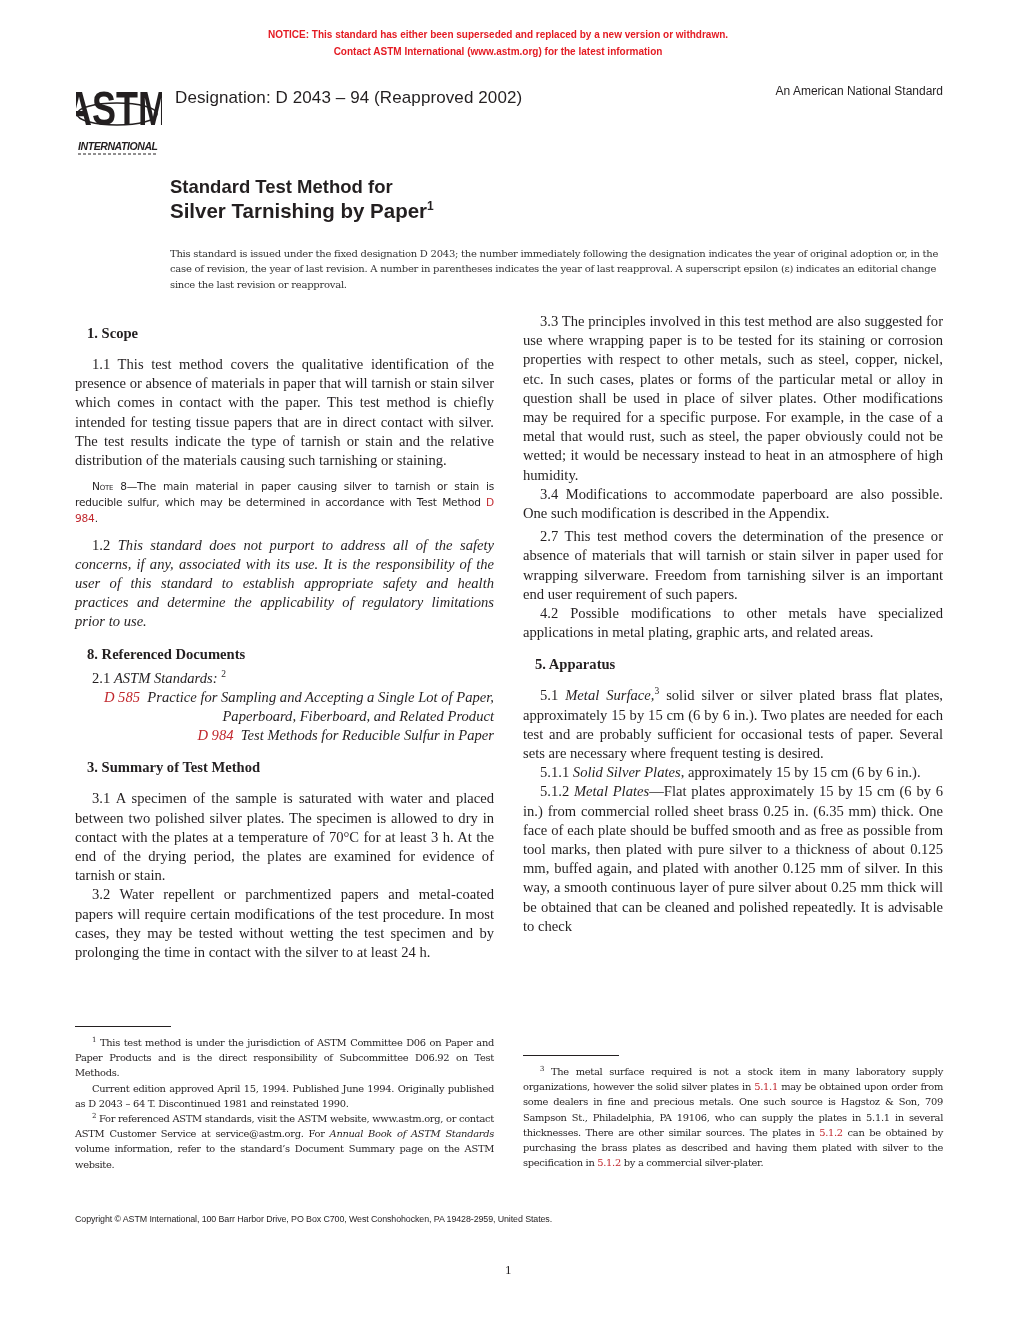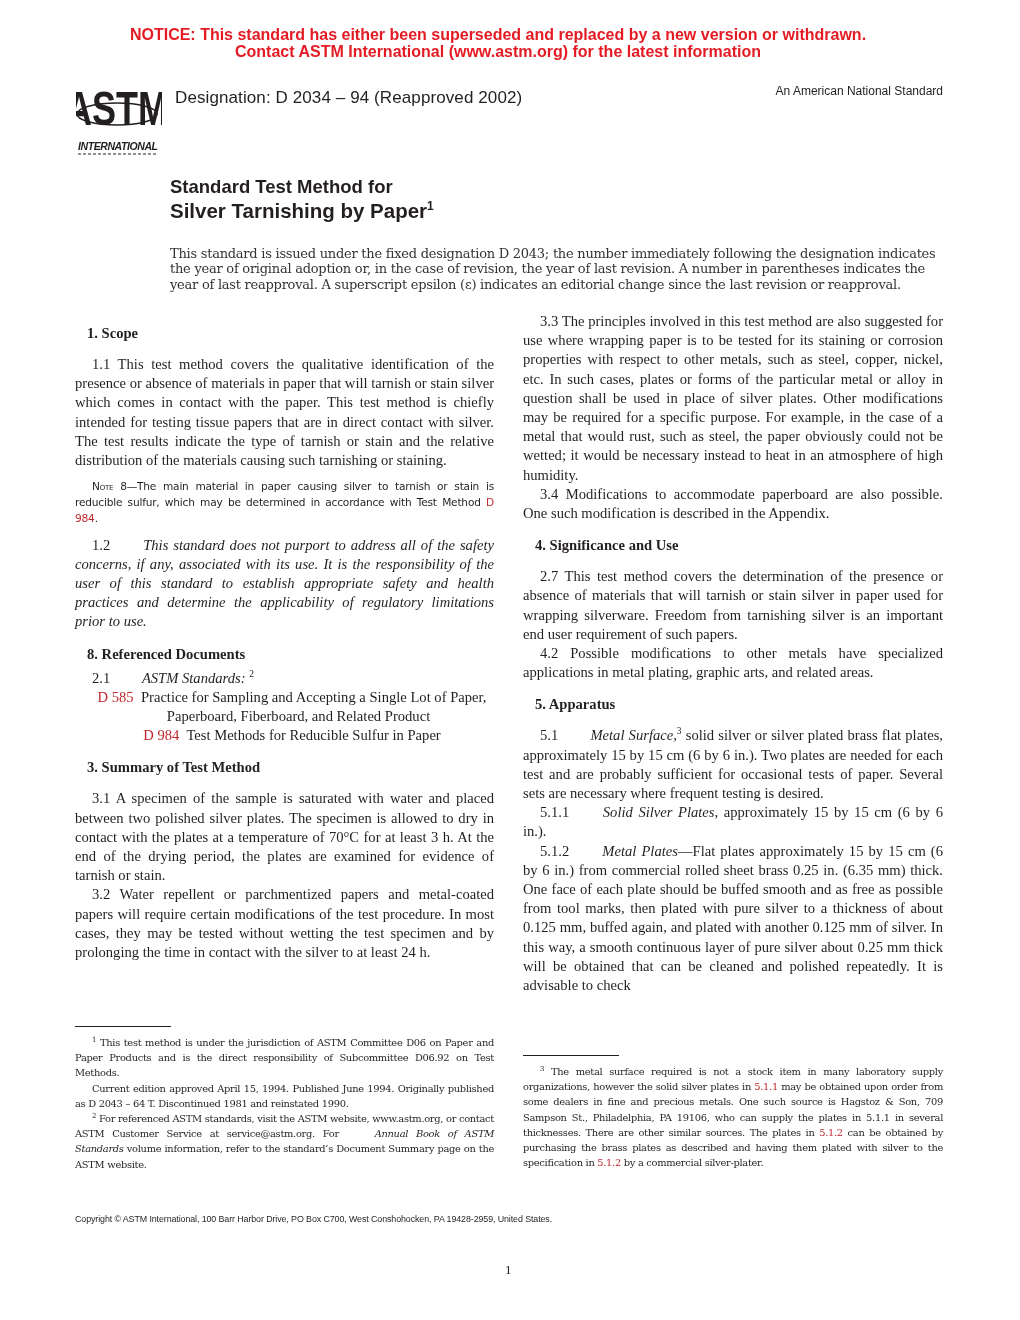--- a/index.html
+++ b/index.html
@@ -1,66 +1,66 @@
 <!DOCTYPE html>
 <html><head>
 <meta charset="utf-8">
 <style>
   html, body { margin: 0; padding: 0; background: #ffffff; }
   body { width: 1020px; height: 1320px; position: relative; overflow: hidden; color: #231f20; }
   .notice { position: absolute; top: 26px; left: 0; width: 996px; text-align: center; color: #e41b23;
-    font-family: "Liberation Sans", sans-serif; font-weight: bold; font-size: 16px; line-height: 17px; }
+    font-family: "Liberation Sans", sans-serif; font-weight: bold; font-size: 10px; line-height: 17px; }
   .logo { position: absolute; left: 76px; top: 74px; width: 86px; height: 82px; }
   .designation { position: absolute; left: 175px; top: 88px; font-family: "Liberation Sans", sans-serif;
     font-size: 17px; font-weight: normal; letter-spacing: 0.1px; }
   .ans { position: absolute; right: 77px; top: 84px; font-family: "Liberation Sans", sans-serif; font-size: 12px; }
   .title { position: absolute; left: 170px; top: 176px; font-family: "Liberation Sans", sans-serif; font-weight: bold; }
   .title .l1 { font-size: 18.5px; line-height: 22px; }
   .title .l2 { font-size: 20.5px; line-height: 26px; }
   .title sup { font-size: 12px; vertical-align: 8px; line-height: 0; }
   .intro { position: absolute; left: 170px; top: 246px; width: 775px; font-family: "DejaVu Serif", serif;
-    font-size: 13px; line-height: 15.3px; letter-spacing: -0.25px; color: #333; }
+    font-size: 10px; line-height: 15.3px; letter-spacing: -0.25px; color: #333; }
   .col { position: absolute; font-family: "Liberation Serif", serif; font-size: 14.6px; line-height: 19.2px; text-align: justify; }
   .col.left { left: 75px; top: 312px; width: 419px; }
   .col.right { left: 523px; top: 312px; width: 420px; }
   .col p { margin: 0; text-indent: 17px; }
   h2 { font-family: "Liberation Serif", serif; font-size: 14.6px; font-weight: bold; margin: 12px; line-height: 19px; }
   .h-gap-top { margin-top: 13px !important; }
   .h-after { margin-bottom: 5px !important; }
   .note { font-family: "DejaVu Sans", sans-serif; font-size: 10.6px; line-height: 15.8px; text-indent: 17px; margin: 9px 0 9px 0 !important; letter-spacing: -0.2px; }
   .note .smallcaps { font-variant: small-caps; }
   .link { color: #c1272d; }
-  .ref { margin: 0; padding-left: 28px; text-indent: -13px !important; text-align: center; }
+  .ref { margin: 0; padding-left: 28px; text-indent: -13px !important; text-align: right; font-style: italic; }
   .fn-rule { position: absolute; height: 1px; background: #231f20; width: 96px; }
   .fn { position: absolute; font-family: "DejaVu Serif", serif; font-size: 9.9px; line-height: 15.2px; text-align: justify; letter-spacing: -0.3px; }
   .fn p { margin: 0; text-indent: 17px; }
   .fn sup { font-size: 7px; vertical-align: 4px; line-height: 0; }
   .col sup { font-size: 9.5px; vertical-align: 6px; line-height: 0; }
   .copyright { position: absolute; left: 75px; top: 1214px; font-family: "Liberation Sans", sans-serif; font-size: 8.9px; letter-spacing: -0.1px; }
   .pagenum { position: absolute; left: 505px; top: 1262px; font-family: "Liberation Serif", serif; font-size: 13px; }
-  i { font-style: italic; margin-left: 28px; }
+  i { font-style: italic; }
 </style>
 </head>
 <body>
 
 <div class="notice">
   <div>NOTICE: This standard has either been superseded and replaced by a new version or withdrawn.</div>
   <div>Contact ASTM International (www.astm.org) for the latest information</div>
 </div>
 
 <div class="logo">
   <svg width="86" height="82" viewBox="0 0 86 82">
     <ellipse cx="41" cy="40" rx="40" ry="11" fill="none" stroke="#231f20" stroke-width="1.6"></ellipse>
     <text x="41" y="52" text-anchor="middle" font-family="Liberation Sans, sans-serif" font-weight="bold" font-size="36" fill="#231f20" transform="scale(1,1.35) translate(0,-14)">ASTM</text>
     <text x="2" y="76" font-family="Liberation Sans, sans-serif" font-weight="bold" font-style="italic" font-size="10.5" fill="#231f20" textLength="80">INTERNATIONAL</text>
     <line x1="2" y1="80" x2="82" y2="80" stroke="#231f20" stroke-width="1" stroke-dasharray="3,2"></line>
   </svg>
 </div>
 
-<div class="designation">Designation: D 2034 – 94 (Reapproved 2002)</div>
+<div class="designation">Designation: D 2043 – 94 (Reapproved 2002)</div>
 <div class="ans">An American National Standard</div>
 
 <div class="title">
   <div class="l1">Standard Test Method for</div>
   <div class="l2"><span>Silver Tarnishing by Paper</span><sup>1</sup></div>
 </div>
 
 <div class="intro">This standard is issued under the fixed designation D 2043; the number immediately following the designation indicates the year of original adoption or, in the case of revision, the year of last revision. A number in parentheses indicates the year of last reapproval. A superscript epsilon (ε) indicates an editorial change since the last revision or reapproval.</div>
 
 <div class="col left">
@@ -76,21 +76,20 @@
 
   <h2 class="h-gap-top" style="margin-top:11px">3.  Summary of Test Method</h2>
   <p style="margin-top:6px">3.1  A specimen of the sample is saturated with water and placed between two polished silver plates. The specimen is allowed to dry in contact with the plates at a temperature of 70°C for at least 3 h. At the end of the drying period, the plates are examined for evidence of tarnish or stain.</p>
   <p>3.2  Water repellent or parchmentized papers and metal-coated papers will require certain modifications of the test procedure. In most cases, they may be tested without wetting the test specimen and by prolonging the time in contact with the silver to at least 24 h.</p>
 </div>
 
 <div class="col right">
   <p>3.3  The principles involved in this test method are also suggested for use where wrapping paper is to be tested for its staining or corrosion properties with respect to other metals, such as steel, copper, nickel, etc. In such cases, plates or forms of the particular metal or alloy in question shall be used in place of silver plates. Other modifications may be required for a specific purpose. For example, in the case of a metal that would rust, such as steel, the paper obviously could not be wetted; it would be necessary instead to heat in an atmosphere of high humidity.</p>
   <p>3.4  Modifications to accommodate paperboard are also possible. One such modification is described in the Appendix.</p>
 
-  <h2 class="h-gap-top" style="margin-top:12px">4.  Significance and Use</h2>
   <p style="margin-top:4px">2.7  This test method covers the determination of the presence or absence of materials that will tarnish or stain silver in paper used for wrapping silverware. Freedom from tarnishing silver is an important end user requirement of such papers.</p>
   <p>4.2  Possible modifications to other metals have specialized applications in metal plating, graphic arts, and related areas.</p>
 
   <h2 class="h-gap-top" style="margin-top:12px">5.  Apparatus</h2>
   <p style="margin-top:4px"><span>5.1 </span><i>Metal Surface,</i><sup>3</sup><span> solid silver or silver plated brass flat plates, approximately 15 by 15 cm (6 by 6 in.). Two plates are needed for each test and are probably sufficient for occasional tests of paper. Several sets are necessary where frequent testing is desired.</span></p>
   <p><span>5.1.1 </span><i>Solid Silver Plates</i><span>, approximately 15 by 15 cm (6 by 6 in.).</span></p>
   <p><span>5.1.2 </span><i>Metal Plates</i><span>—Flat plates approximately 15 by 15 cm (6 by 6 in.) from commercial rolled sheet brass 0.25 in. (6.35 mm) thick. One face of each plate should be buffed smooth and as free as possible from tool marks, then plated with pure silver to a thickness of about 0.125 mm, buffed again, and plated with another 0.125 mm of silver. In this way, a smooth continuous layer of pure silver about 0.25 mm thick will be obtained that can be cleaned and polished repeatedly. It is advisable to check</span></p>
 </div>
 
 <div class="fn-rule" style="left:75px; top:1026px;"></div>

